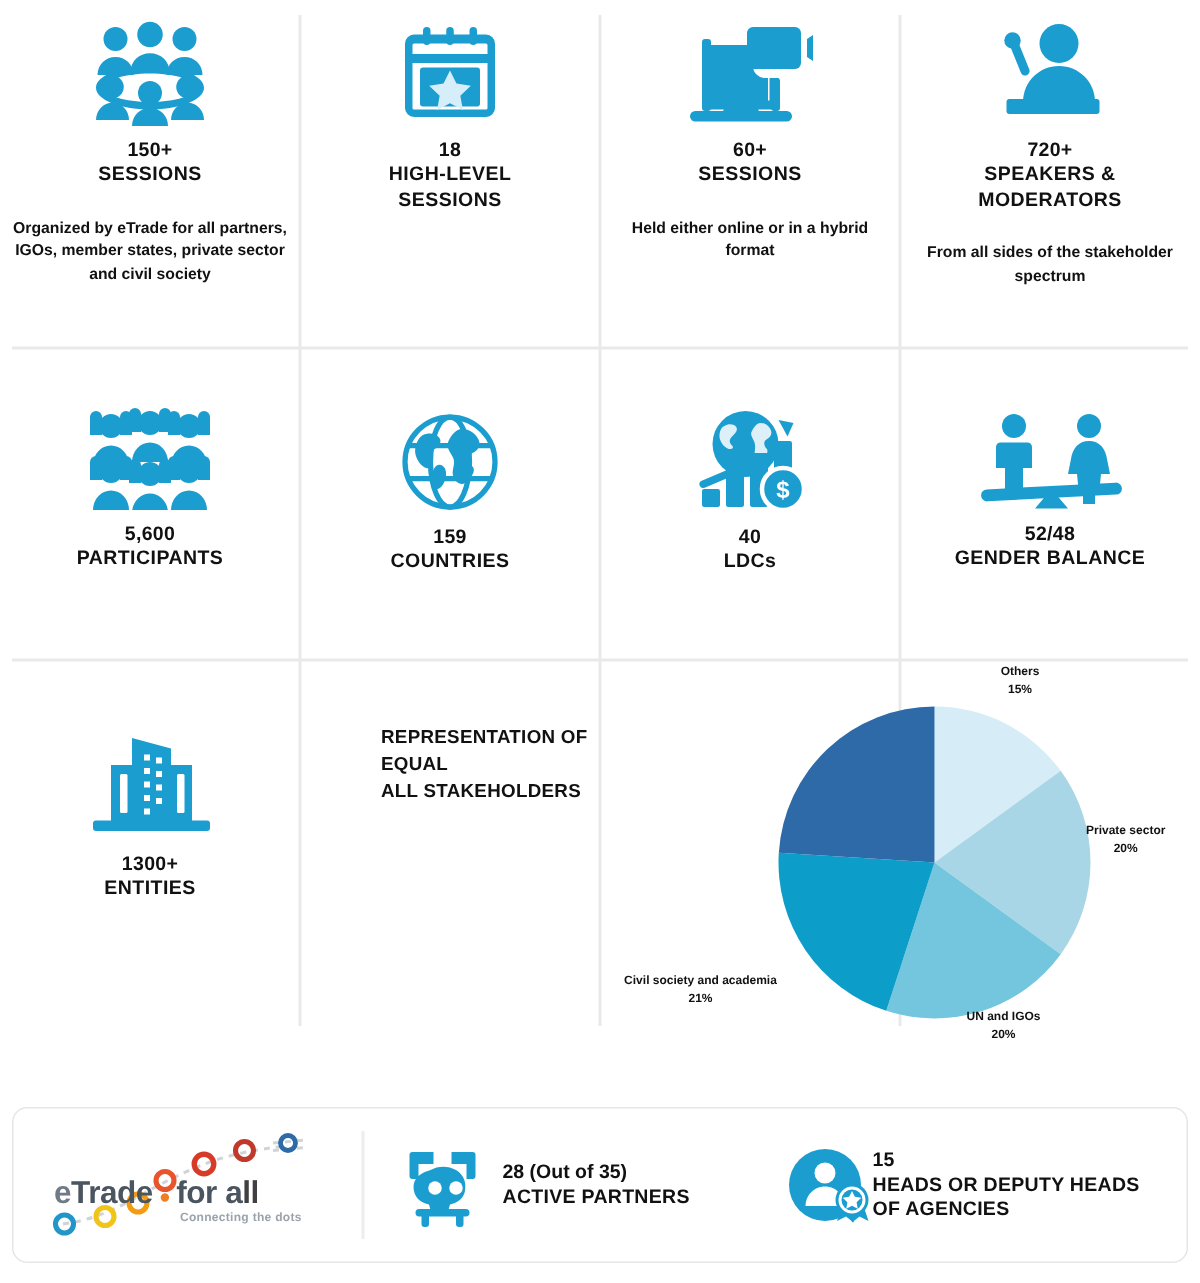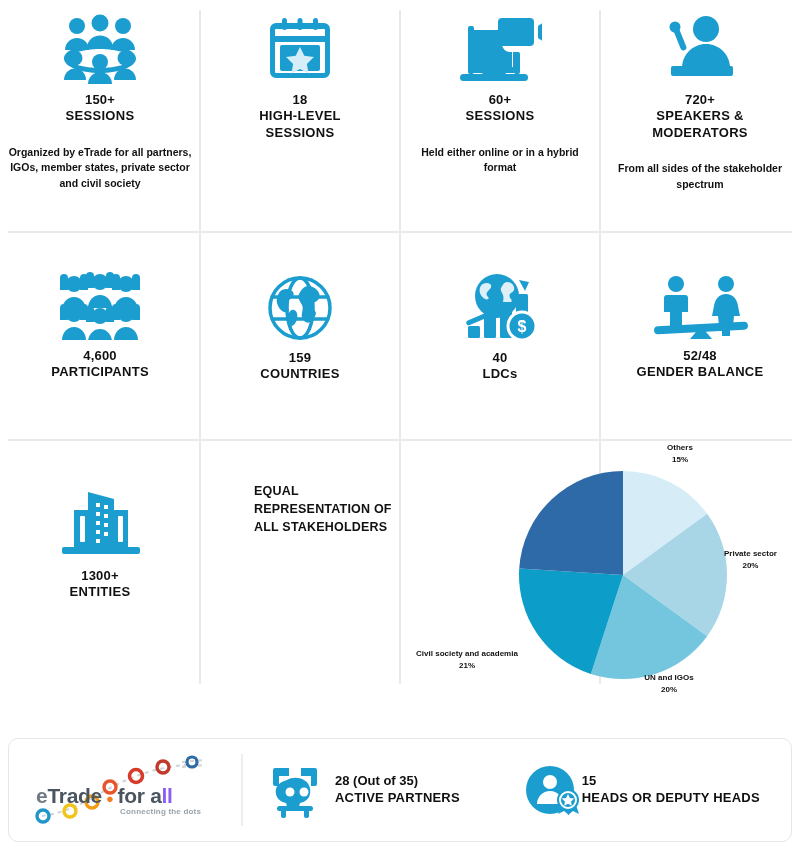--- a/index.html
+++ b/index.html
@@ -60,21 +60,21 @@
   .btxt .l{font-size:13px;font-weight:bold;line-height:1.3;letter-spacing:.2px;}
 
   
   .logo-art{position:relative;width:186px;height:72px;}
   .logo-word{position:absolute;left:4px;top:30px;font-size:21px;font-weight:bold;letter-spacing:-.3px;}
   .logo-word .e{color:#6f7a85;}
   .logo-word .trade{color:#4a555f;}
   .logo-word .dot{color:#f07d22;}
   .logo-word .for{color:#4a555f;}
   .logo-word .a{color:#4a555f;}
-  .logo-word .ll{color:#8b5cf6;}
+  .logo-word .ll{color:#404040;}
   .logo-tag{position:absolute;left:88px;top:53px;font-size:8px;font-weight:bold;color:#9aa3ab;letter-spacing:.2px;}
 </style>
 </head>
 <body>
 
 <div class="page">
 
   <div class="grid">
     <div class="vline" style="left:199px;"></div>
     <div class="vline" style="left:399px;"></div>
@@ -203,21 +203,21 @@
             </g>
             <g transform="translate(52,30)">
               <circle cx="18" cy="12" r="8"></circle>
               <path d="M6 38c0-7.2 5.4-13 12-13s12 5.8 12 13z"></path>
               <path d="M4 6a4 4 0 018 0v12H4z"></path>
                 <path d="M24 6a4 4 0 018 0v12h-8z"></path>
             </g>
           </g>
         </svg>
       </span>
-      <div class="stat-num">4,600</div>
+      <div class="stat-num">5,600</div>
       <div class="stat-lbl">PARTICIPANTS</div>
     </div>
 
     <div class="cell" style="padding-top:42px;">
       <span class="icon">
         <svg width="68" height="68" viewBox="0 0 68 68">
           <g fill="none" stroke="#1b9dd0" stroke-width="3.5">
             <circle cx="34" cy="34" r="30"></circle>
             <ellipse cx="34" cy="34" rx="13" ry="30"></ellipse>
             <path d="M5 23h58M5 45h58"></path>
@@ -298,22 +298,22 @@
           </g>
         </svg>
       </span>
       <div class="stat-num">1300+</div>
       <div class="stat-lbl">ENTITIES</div>
     </div>
 
     <div class="cell pie-block">
 
       <div class="equal-head">
+        <div>REPRESENTATION OF</div>
         <div>EQUAL</div>
-        <div>REPRESENTATION OF</div>
         <div>ALL STAKEHOLDERS</div>
       </div>
 
       <div class="pie-wrap">
         <svg width="210" height="210" viewBox="0 0 210 210">
           <g id="pie-slices">
               <path d="M105,105 L105,1 A104,104 0 0,1 189.13776741499453,43.87033376158279 Z" fill="#d6edf7"></path>
               <path d="M105,105 L189.13776741499453,43.87033376158279 A104,104 0 0,1 189.13776741499453,166.1296662384172 Z" fill="#a9d6e6"></path>
               <path d="M105,105 L189.13776741499453,166.1296662384172 A104,104 0 0,1 72.86223258500547,203.90987769469598 Z" fill="#73c6dd"></path>
               <path d="M105,105 L72.86223258500547,203.90987769469598 A104,104 0 0,1 1.2052202434597632,98.46978596895141 Z" fill="#0d9dc9"></path>
@@ -400,17 +400,18 @@
             <path d="M49 40l4 12-6-3-5 4-2-9z"></path>
             <circle cx="42" cy="38" r="11"></circle>
             <circle cx="42" cy="38" r="8" fill="none" stroke="#ffffff" stroke-width="2"></circle>
             <path d="M42 32l1.9 3.9 4.3.6-3.1 3 .7 4.3-3.8-2-3.8 2 .7-4.3-3.1-3 4.3-.6z" fill="#ffffff"></path>
           </g>
         </svg>
       </span>
       <div class="btxt">
         <div class="n">15</div>
         <div class="l">HEADS OR DEPUTY HEADS</div>
+        <div class="l">OF AGENCIES</div>
       </div>
     </div>
 
   </div>
 </div>
 
 </body></html>

